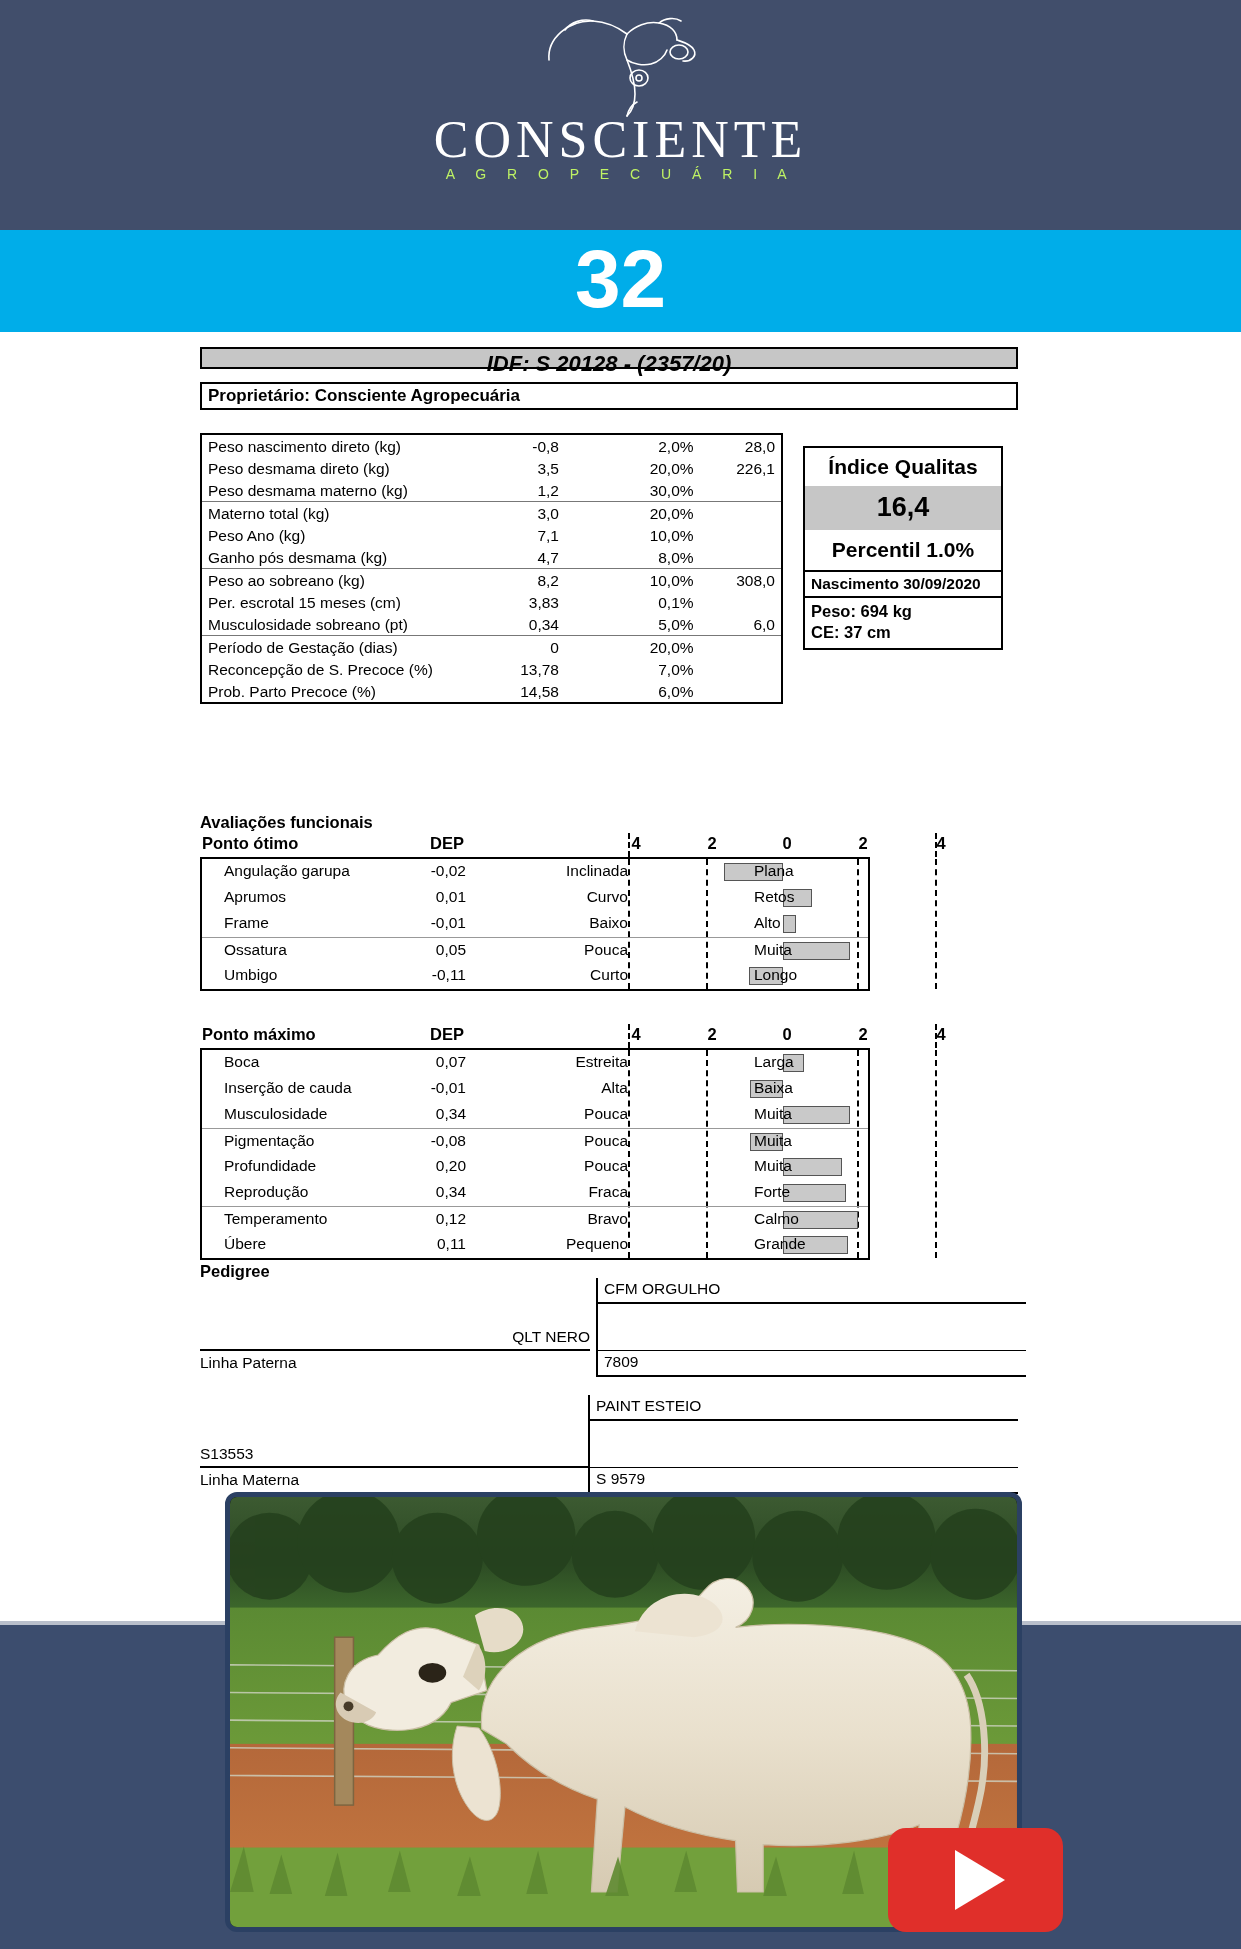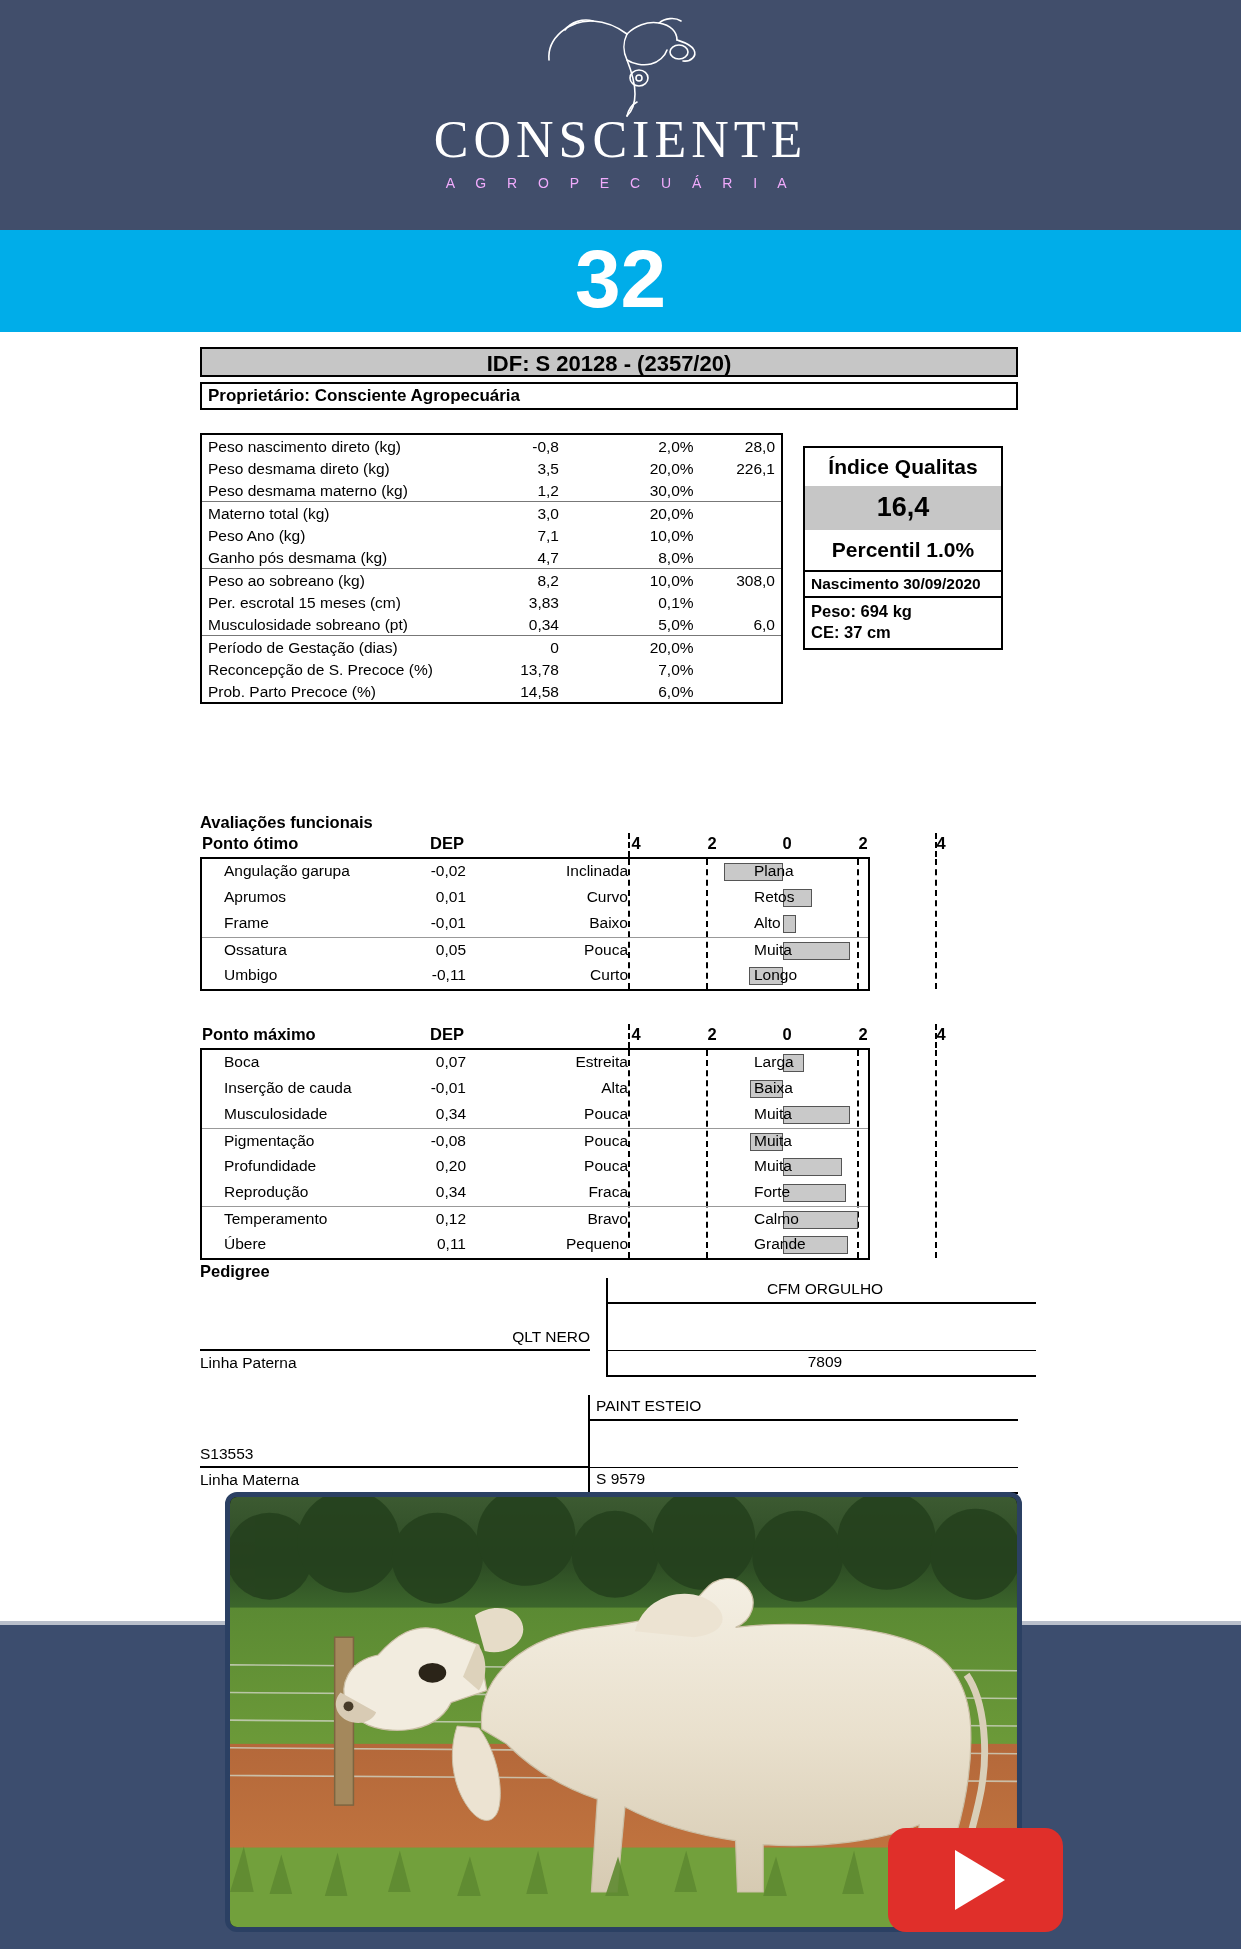--- a/index.html
+++ b/index.html
@@ -20,22 +20,22 @@
     position:absolute; left:0; top:8px; width:1241px;
     display:flex; flex-direction:column; align-items:center;
   }
   .logo-mark { width:180px; height:110px; }
   .logo-name {
     color:#ffffff; font-family:"Liberation Serif", serif;
     font-size:52px; letter-spacing:5px; line-height:1;
     margin-top:-4px; font-weight:400;
   }
   .logo-sub {
-    color:#f0abfc; font-size:14px; letter-spacing:8.5px;
-    margin-top:9px; font-weight:400;
+    color:#bef264; font-size:14px; letter-spacing:8.5px;
+    font-weight:400;
   }
   .hdr-blue {
     position:absolute; left:0; top:230px; width:1241px; height:102px;
     background:#00ade9;
   }
   .lot-num {
     position:absolute; left:0; top:228px; width:1241px;
     text-align:center; color:#ffffff;
     font-size:82px; font-weight:bold; line-height:102px;
     font-family:"Liberation Sans", sans-serif;
@@ -49,23 +49,23 @@
   .footer-line {
     position:absolute; left:0; top:1621px; width:1241px; height:4px;
     background:#b9bfcb;
   }
 
   
   .content { position:absolute; left:0; top:0; width:1241px; }
 
   
   .idf-box {
-    position:absolute; left:200px; top:347px; width:818px; height:30px;
+    position:absolute; left:200px; top:347px; width:818px; height:22px;
     background:#c6c6c6; border:2px solid #000;
-    text-align:center; font-size:22px; font-weight:bold; line-height:29px;
+    text-align:center; font-size:22px; font-weight:bold; line-height:29px;font-style:italic;
   }
   .owner-box {
     position:absolute; left:200px; top:382px; width:818px; height:28px;
     background:#fff; border:2px solid #000;
     font-size:17px; font-weight:bold; line-height:24px; padding-left:6px;
   }
 
   
   .gen-table {
     position:absolute; left:200px; top:433px; width:583px;
@@ -415,21 +415,21 @@
           <span class="bar" style="left:581px;width:65.11px;"></span>
           <span class="r-right">Grande</span>
         </div>
       </div>
     </div>
 
   <div class="ped-title">Pedigree</div>
   <div class="ped-wrap">
 
     <div style="position:absolute; left:0; top:0; width:818px; height:110px;">
-      <div style="position:absolute;left:406px;top:0;width:430px;text-align:center;">
+      <div style="position:absolute;left:396px;top:0;width:430px;">
         <div style="font-size:15.5px;padding:2px 0 4px 6px;border-left:2px solid #000;">CFM ORGULHO</div>
         <div style="height:1.6px;background:#000;"></div>
         <div style="height:46px;border-left:2px solid #000;"></div>
         <div style="height:1.6px;background:#000;"></div>
         <div style="font-size:15.5px;padding:2px 0 4px 6px;border-left:2px solid #000;">7809</div>
         <div style="height:1.6px;background:#000;"></div>
       </div>
       <div style="position:absolute;left:0;top:0;width:390px;">
         <div style="height:50px;"></div>
         <div style="font-size:15.5px;padding:0 0 3px 0;text-align:right;">QLT NERO</div>

